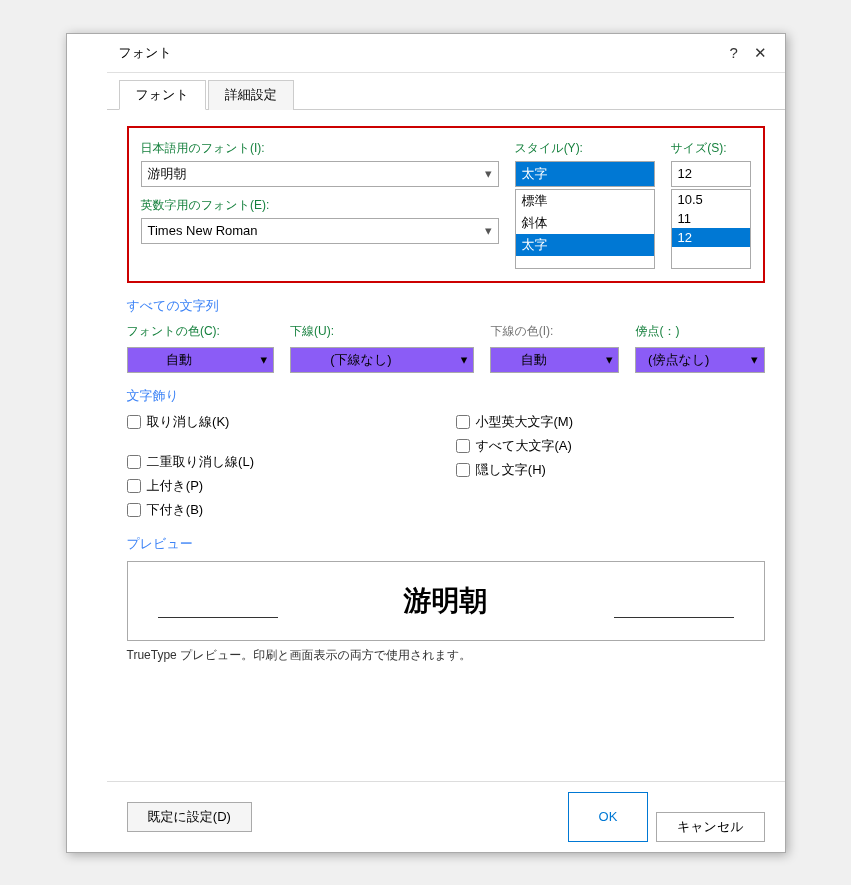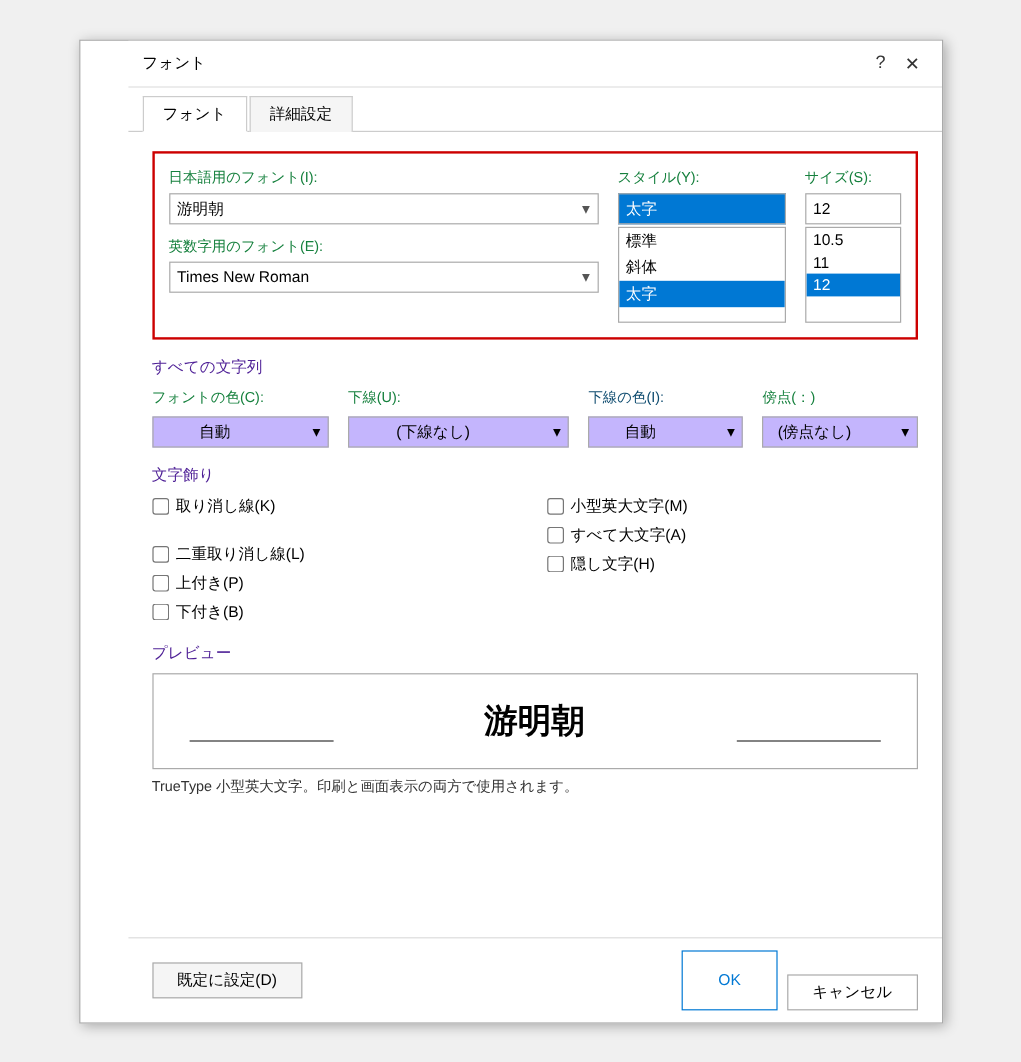--- a/index.html
+++ b/index.html
@@ -140,42 +140,42 @@
       height: 26px;
       padding: 0 6px;
       font-size: 13px;
       width: 100%;
       background: white;
     }
 
     .section-label {
       font-size: 13px;
       margin-bottom: 8px;
-      color: #4c1d95;
+      color: #3b82f6;
     }
 
     .color-row {
       display: flex;
       gap: 16px;
       margin-bottom: 14px;
     }
     .color-field {
       display: flex;
       flex-direction: column;
       gap: 3px;
     }
     .color-field.wide { width: 160px; }
     .color-field.medium { width: 200px; }
     .color-field.narrow { width: 140px; }
     .color-field.narrow2 { width: 140px; }
     .dropdown-btn {
       display: flex;
       align-items: center;
       border: 1px solid #aaa;
-      background: #c4b5fd;
+      background: #8b5cf6;
       height: 26px;
       padding: 0 6px;
       justify-content: space-between;
       cursor: pointer;
       font-size: 13px;
       width: 100%;
       gap: 36px;
     }
     .dropdown-btn .text { flex: 1; text-align: center; }
 
@@ -257,21 +257,21 @@
       color: #0078d4;
       min-width: 80px;
     }
     .btn.cancel {
       background: white;
       min-width: 80px;
       margin-top: 20px;
     }
     .footer-right { display: flex; gap: 8px; }
 
-    .gray-text { color: #0c4a6e; }
+    .gray-text { color: #737373; }
   </style>
 </head>
 <body>
 
 <div class="dialog">
 
   <div class="title-bar">
     <span class="title-bar-title">フォント</span>
     <div class="title-bar-controls">
       <button class="title-btn">?</button>
@@ -403,21 +403,21 @@
       </div>
     </div>
 
     <div class="preview-section">
       <div class="section-label">プレビュー</div>
       <div class="preview-box">
         <div class="preview-line-left"></div>
         <span class="preview-text">游明朝</span>
         <div class="preview-line-right"></div>
       </div>
-      <div class="truetype-note">TrueType 小型英大文字。印刷と画面表示の両方で使用されます。</div>
+      <div class="truetype-note">TrueType プレビュー。印刷と画面表示の両方で使用されます。</div>
     </div>
 
   </div>
 
   <div class="dialog-footer">
     <button class="btn">既定に設定(D)</button>
     <div class="footer-right">
       <button class="btn ok">OK</button>
       <button class="btn cancel">キャンセル</button>
     </div>

